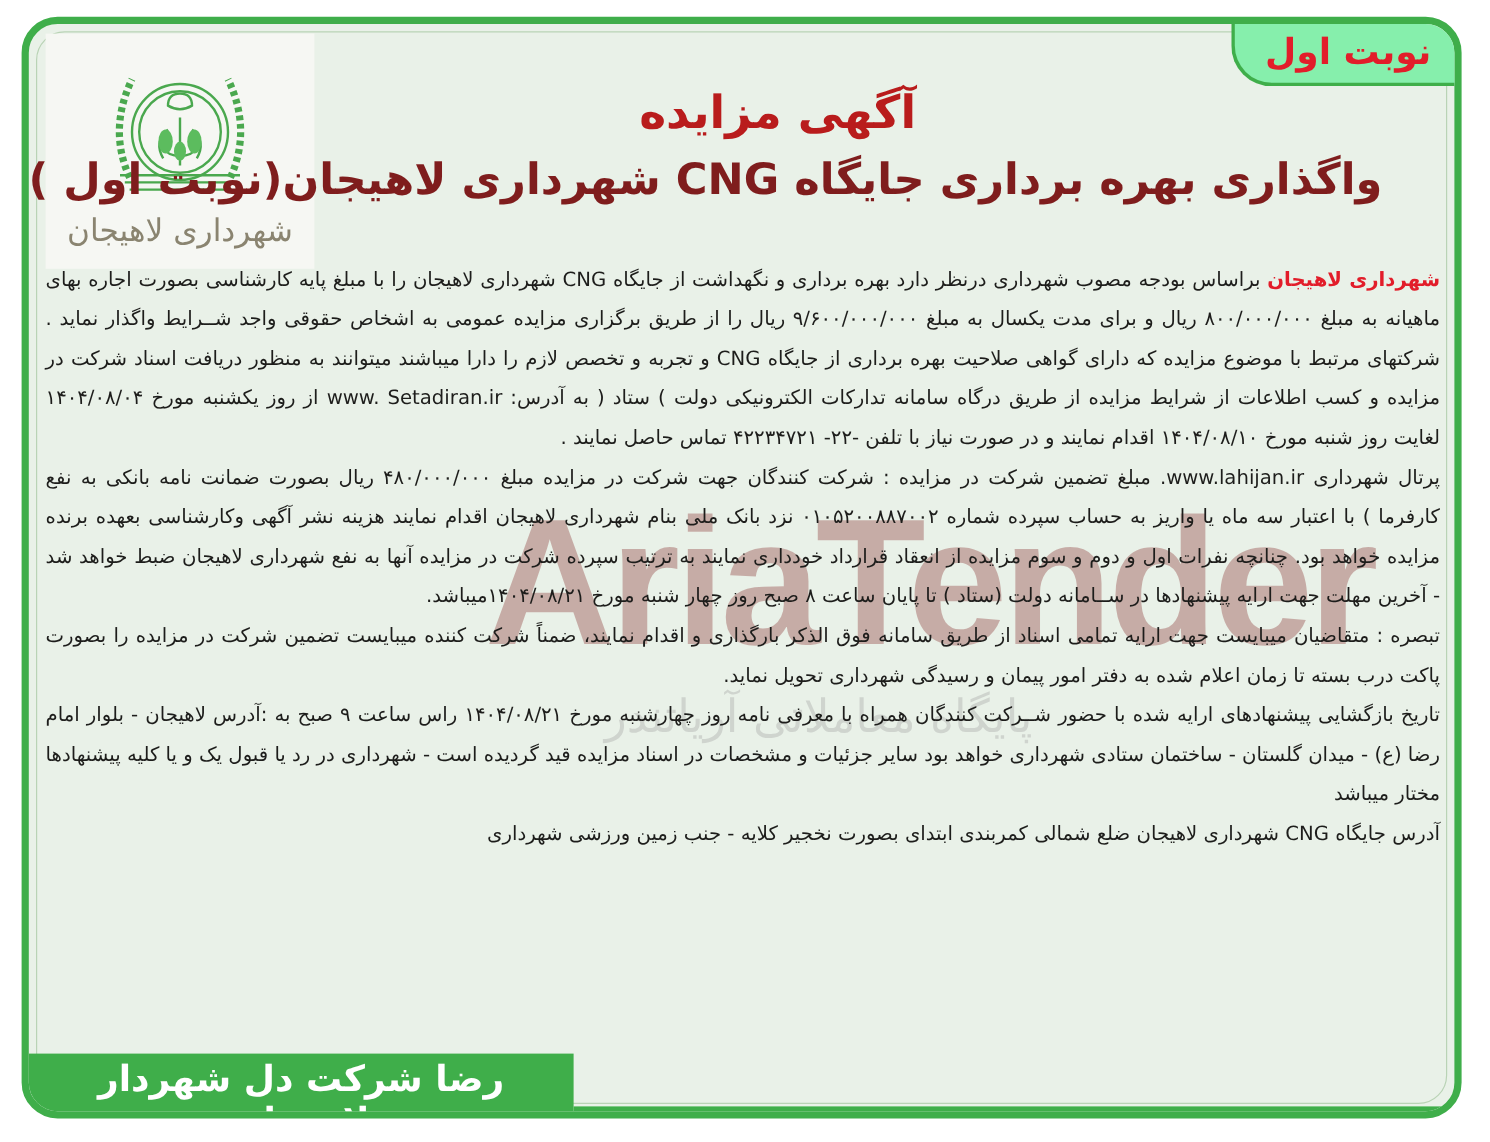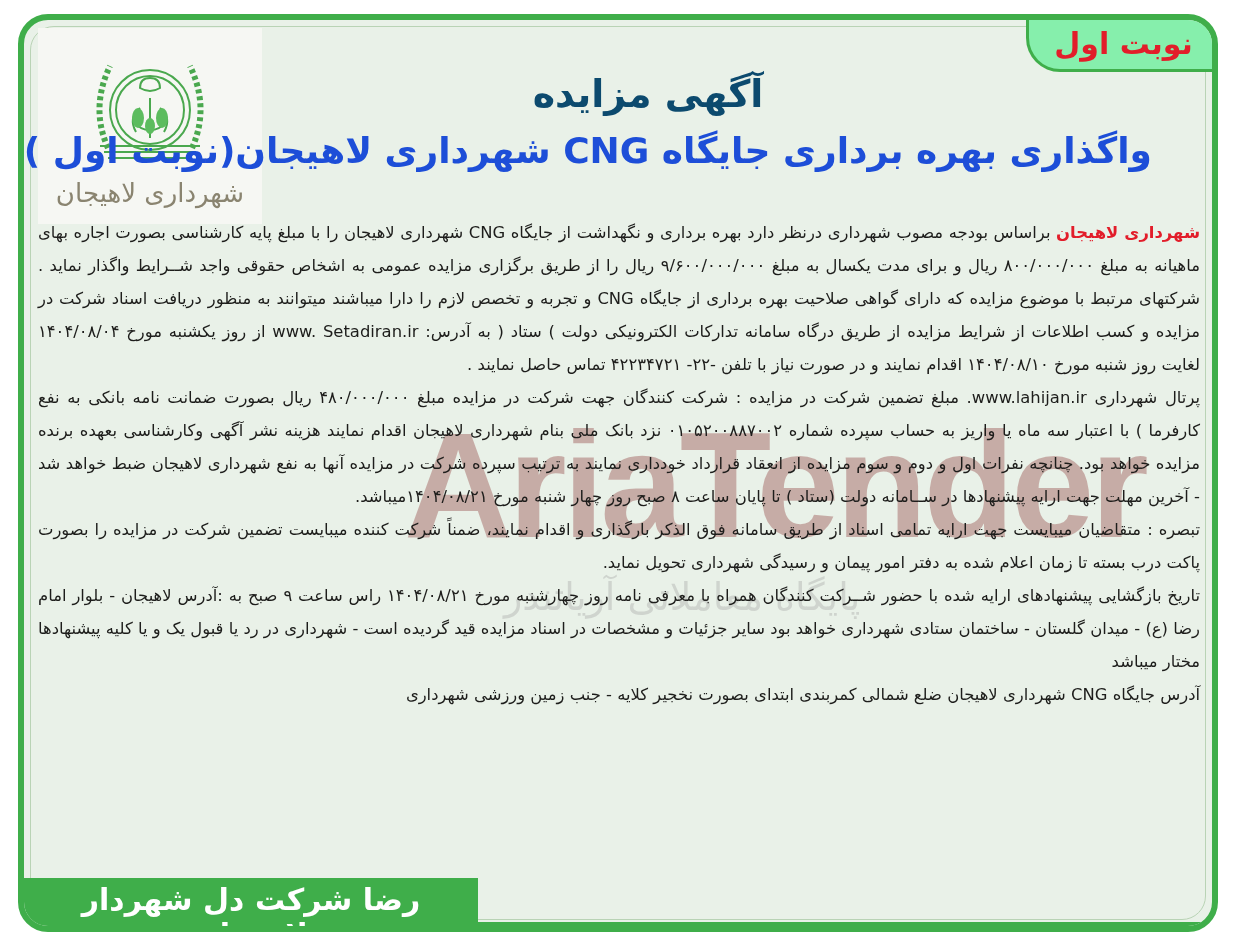--- a/index.html
+++ b/index.html
@@ -43,25 +43,25 @@
       display: none;
     }
     .round-tab-label {
       position: absolute; left: 0; right: 0; top: 12px; text-align: center;
       font-size: 30px; font-weight: bold; color: #e21d2a; direction: rtl;
     }
 
     
     .title-1 {
       position: absolute; left: 240px; right: 180px; top: 52px; text-align: center;
-      font-size: 38px; font-weight: bold; color: #0c4a6e; direction: rtl;
+      font-size: 38px; font-weight: bold; color: #b91c1c; direction: rtl;
     }
     .title-2 {
       position: absolute; left: 240px; right: 60px; top: 110px; text-align: center;
-      font-size: 36px; font-weight: bold; color: #1d4ed8; direction: rtl; white-space: nowrap;
+      font-size: 36px; font-weight: bold; color: #7f1d1d; direction: rtl; white-space: nowrap;
     }
 
     
     .body-text {
       position: absolute; right: 12px; left: 14px; top: 196px;
       direction: rtl; text-align: justify; text-align-last: right;
       font-family: "DejaVu Sans", sans-serif; font-size: 16.4px; line-height: 33px;
       color: #1d1d1b;
     }
     .body-text p { margin: 0; }

